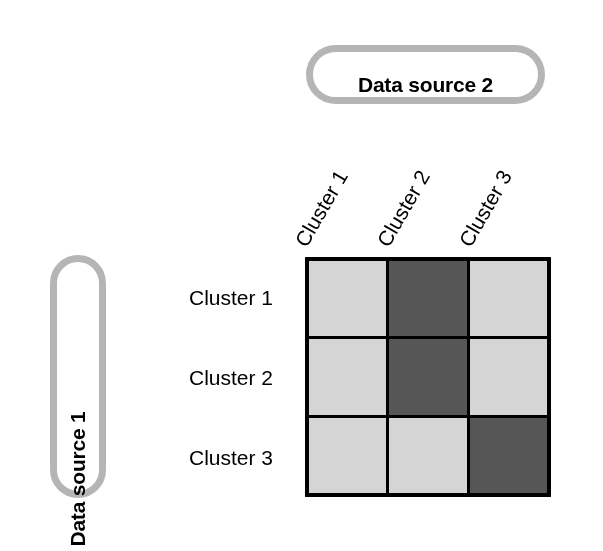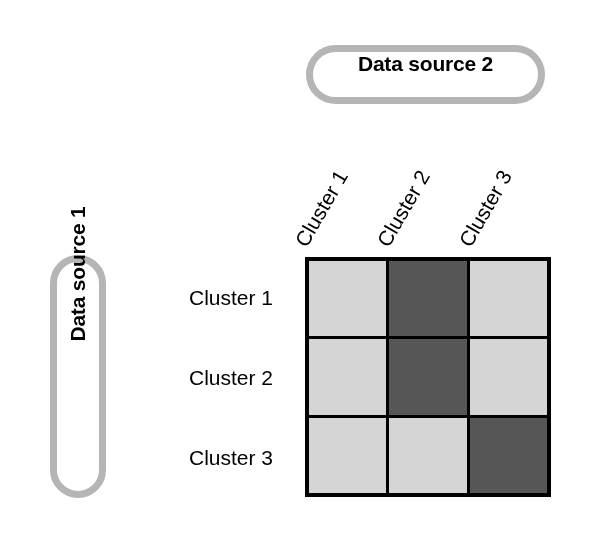--- a/index.html
+++ b/index.html
@@ -18,21 +18,21 @@
     overflow: hidden;
   }
 
   
   .pill {
     position: absolute;
     box-sizing: border-box;
     background: #ffffff;
     border: 7px solid #b5b5b5;
     display: flex;
-    align-items: flex-start;
+    align-items: flex-end;
     justify-content: center;
   }
   #pill-top {
     left: 306px;
     top: 45px;
     width: 239px;
     height: 59px;
     border-radius: 30px;
   }
   #pill-left {

